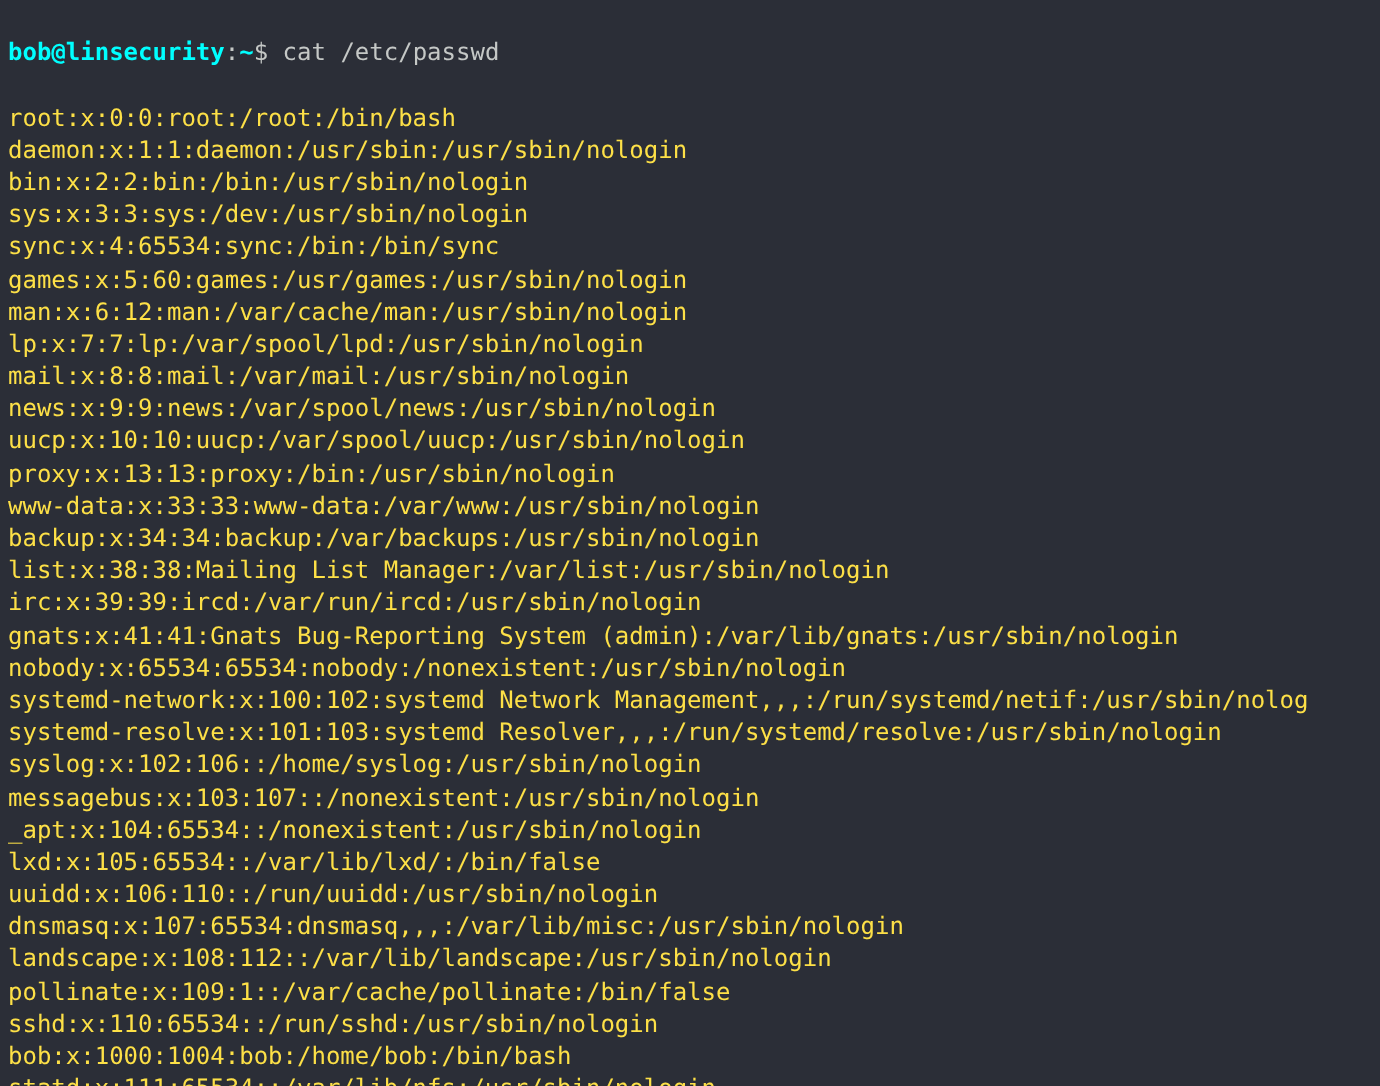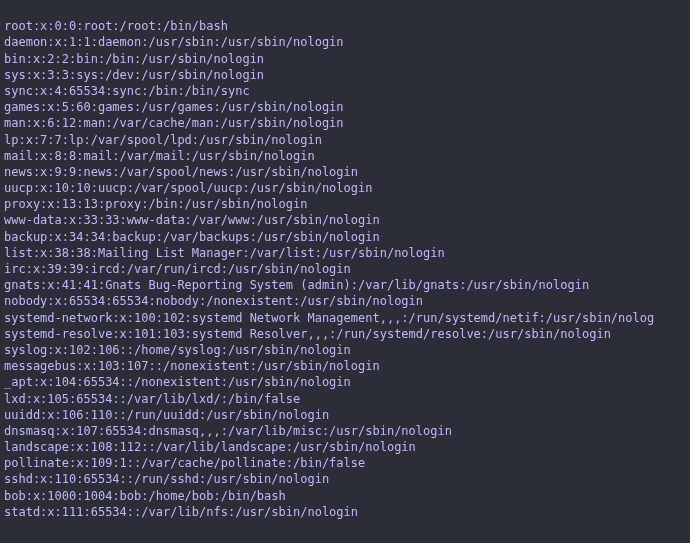--- a/index.html
+++ b/index.html
@@ -33,24 +33,25 @@
       color: #00ffff;
       font-weight: bold;
     }
     .prompt-dollar {
       color: #c5c8c6;
     }
     .command {
       color: #c5c8c6;
     }
     .output-line {
-      color: #c4b5fd;
+      color: #fde047;
     }
   </style>
 </head>
 <body>
 
 <div class="terminal">
+<div><span class="prompt-user">bob@linsecurity</span><span class="prompt-sep">:</span><span class="prompt-path">~</span><span class="prompt-dollar">$ </span><span class="command">cat /etc/passwd</span></div>
 <div id="lines-container"><div class="output-line">root:x:0:0:root:/root:/bin/bash</div><div class="output-line">daemon:x:1:1:daemon:/usr/sbin:/usr/sbin/nologin</div><div class="output-line">bin:x:2:2:bin:/bin:/usr/sbin/nologin</div><div class="output-line">sys:x:3:3:sys:/dev:/usr/sbin/nologin</div><div class="output-line">sync:x:4:65534:sync:/bin:/bin/sync</div><div class="output-line">games:x:5:60:games:/usr/games:/usr/sbin/nologin</div><div class="output-line">man:x:6:12:man:/var/cache/man:/usr/sbin/nologin</div><div class="output-line">lp:x:7:7:lp:/var/spool/lpd:/usr/sbin/nologin</div><div class="output-line">mail:x:8:8:mail:/var/mail:/usr/sbin/nologin</div><div class="output-line">news:x:9:9:news:/var/spool/news:/usr/sbin/nologin</div><div class="output-line">uucp:x:10:10:uucp:/var/spool/uucp:/usr/sbin/nologin</div><div class="output-line">proxy:x:13:13:proxy:/bin:/usr/sbin/nologin</div><div class="output-line">www-data:x:33:33:www-data:/var/www:/usr/sbin/nologin</div><div class="output-line">backup:x:34:34:backup:/var/backups:/usr/sbin/nologin</div><div class="output-line">list:x:38:38:Mailing List Manager:/var/list:/usr/sbin/nologin</div><div class="output-line">irc:x:39:39:ircd:/var/run/ircd:/usr/sbin/nologin</div><div class="output-line">gnats:x:41:41:Gnats Bug-Reporting System (admin):/var/lib/gnats:/usr/sbin/nologin</div><div class="output-line">nobody:x:65534:65534:nobody:/nonexistent:/usr/sbin/nologin</div><div class="output-line">systemd-network:x:100:102:systemd Network Management,,,:/run/systemd/netif:/usr/sbin/nolog</div><div class="output-line">systemd-resolve:x:101:103:systemd Resolver,,,:/run/systemd/resolve:/usr/sbin/nologin</div><div class="output-line">syslog:x:102:106::/home/syslog:/usr/sbin/nologin</div><div class="output-line">messagebus:x:103:107::/nonexistent:/usr/sbin/nologin</div><div class="output-line">_apt:x:104:65534::/nonexistent:/usr/sbin/nologin</div><div class="output-line">lxd:x:105:65534::/var/lib/lxd/:/bin/false</div><div class="output-line">uuidd:x:106:110::/run/uuidd:/usr/sbin/nologin</div><div class="output-line">dnsmasq:x:107:65534:dnsmasq,,,:/var/lib/misc:/usr/sbin/nologin</div><div class="output-line">landscape:x:108:112::/var/lib/landscape:/usr/sbin/nologin</div><div class="output-line">pollinate:x:109:1::/var/cache/pollinate:/bin/false</div><div class="output-line">sshd:x:110:65534::/run/sshd:/usr/sbin/nologin</div><div class="output-line">bob:x:1000:1004:bob:/home/bob:/bin/bash</div><div class="output-line">statd:x:111:65534::/var/lib/nfs:/usr/sbin/nologin</div></div>
 
 
 
 </div>
 
 </body></html>

